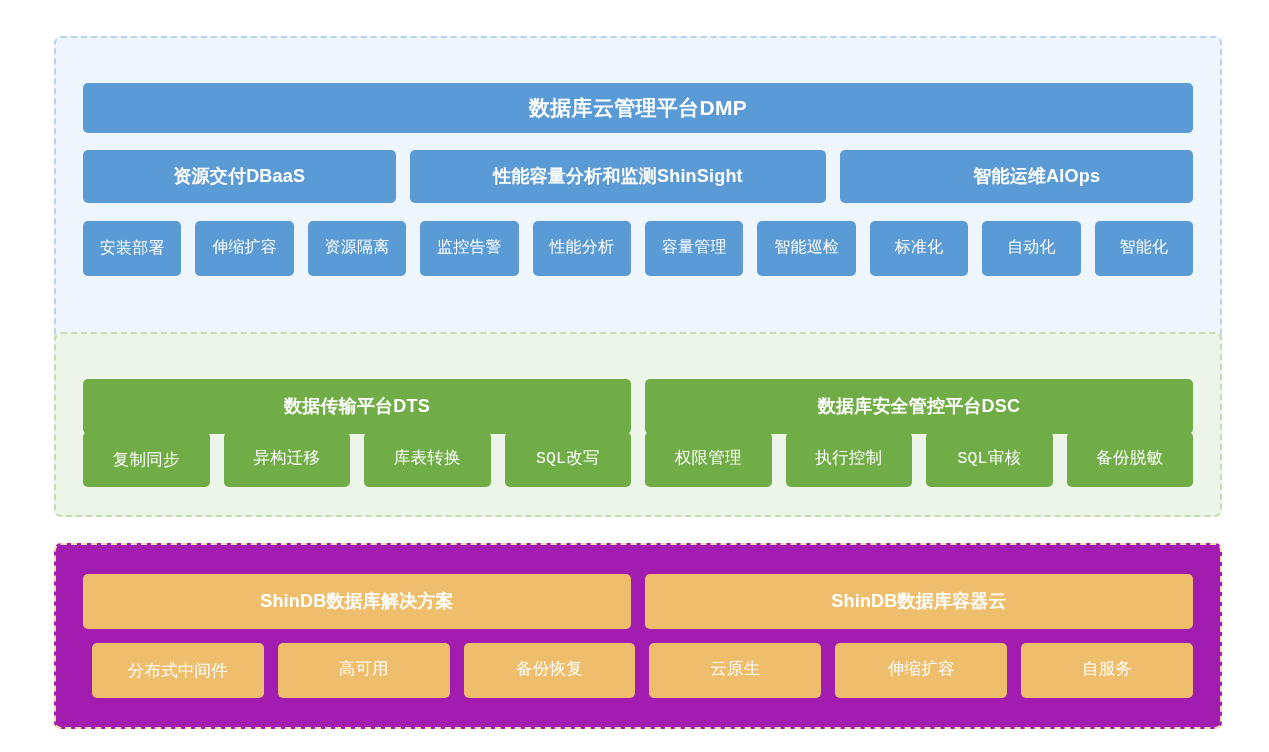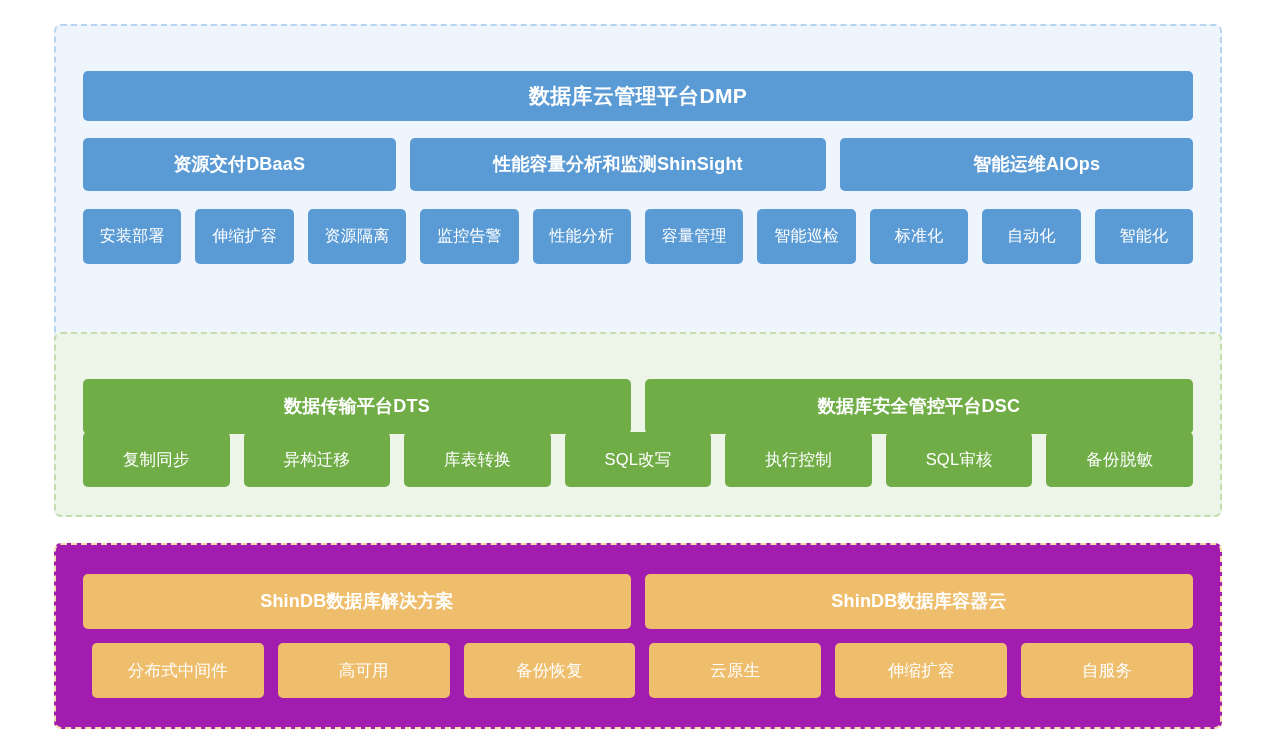--- a/index.html
+++ b/index.html
@@ -25,21 +25,21 @@
   .panel {
     position: absolute;
     left: 54px;
     width: 1168px;
     box-sizing: border-box;
     border-radius: 7px;
     border: 2px dashed #b9d4ef;
     background: #eef5fc;
     padding: 0;
   }
-  .panel.blue   { top: 24px;  height: 336px; background: #eef5fc; border-color: #b6d3f0; }
+  .panel.blue   { top: 36px;  height: 336px; background: #eef5fc; border-color: #b6d3f0; }
   .panel.green  { top: 332px; height: 185px; background: #edf5e8; border-color: #c3ddae; }
   .panel.orange { top: 543px; height: 186px; background: #a21caf; border-color: #f7dcae; }
 
   .panel-inner {
     position: absolute;
     left: 27px;
     right: 27px;
     top: 0;
     bottom: 0;
   }
@@ -82,21 +82,21 @@
 
   .box.title  { font-size: 21px; font-weight: bold; letter-spacing: .3px; }
   .box.group  { font-size: 18px; font-weight: bold; letter-spacing: .2px; }
   .box.tile   { font-size: 16px; font-weight: normal; letter-spacing: .2px; }
 
   .orange .box.tile { font-size: 16.5px; }
   .green  .box.tile { font-size: 16.5px; }
 
   
   .row > .box + .box { margin-left: 14px; }
-  .row-tiles > .box + .box { margin-left: 14px; }
+  .row-tiles > .box + .box { margin-left: 14px; font-family: Liberation Mono, monospace; }
 </style>
 </head>
 <body>
 
 <div id="canvas">
 
   <section class="panel blue">
     <div class="panel-inner">
 
       <div class="row row-title">
@@ -131,20 +131,21 @@
       <div class="row row-groups">
         <div class="box group" style="flex:4 1 0;">数据传输平台DTS</div>
         <div class="box group" style="flex:4 1 0;">数据库安全管控平台DSC</div>
       </div>
 
       <div class="row row-tiles">
         <div class="box tile" style="flex:1 1 0;">复制同步</div>
         <div class="box tile" style="flex:1 1 0;">异构迁移</div>
         <div class="box tile" style="flex:1 1 0;">库表转换</div>
         <div class="box tile" style="flex:1 1 0;">SQL改写</div>
+        <div class="box tile" style="flex:1 1 0;">权限管理</div>
         <div class="box tile" style="flex:1 1 0;">执行控制</div>
         <div class="box tile" style="flex:1 1 0;">SQL审核</div>
         <div class="box tile" style="flex:1 1 0;">备份脱敏</div>
       </div>
 
     </div>
   </section>
 
   <section class="panel orange">
     <div class="panel-inner">

